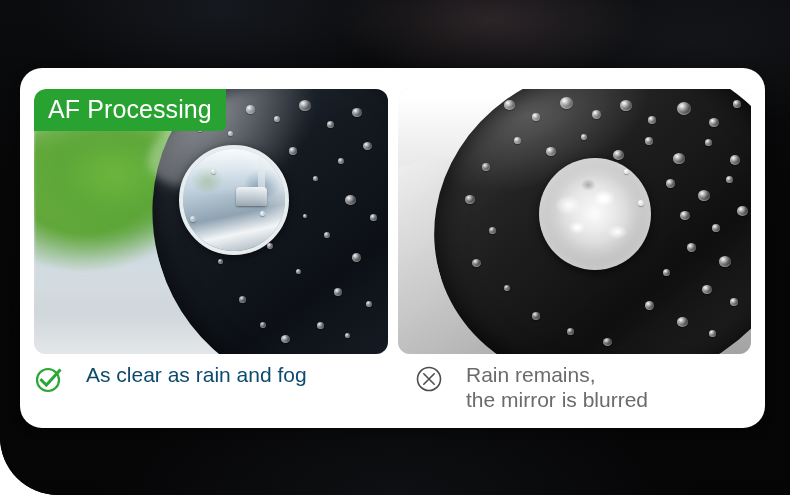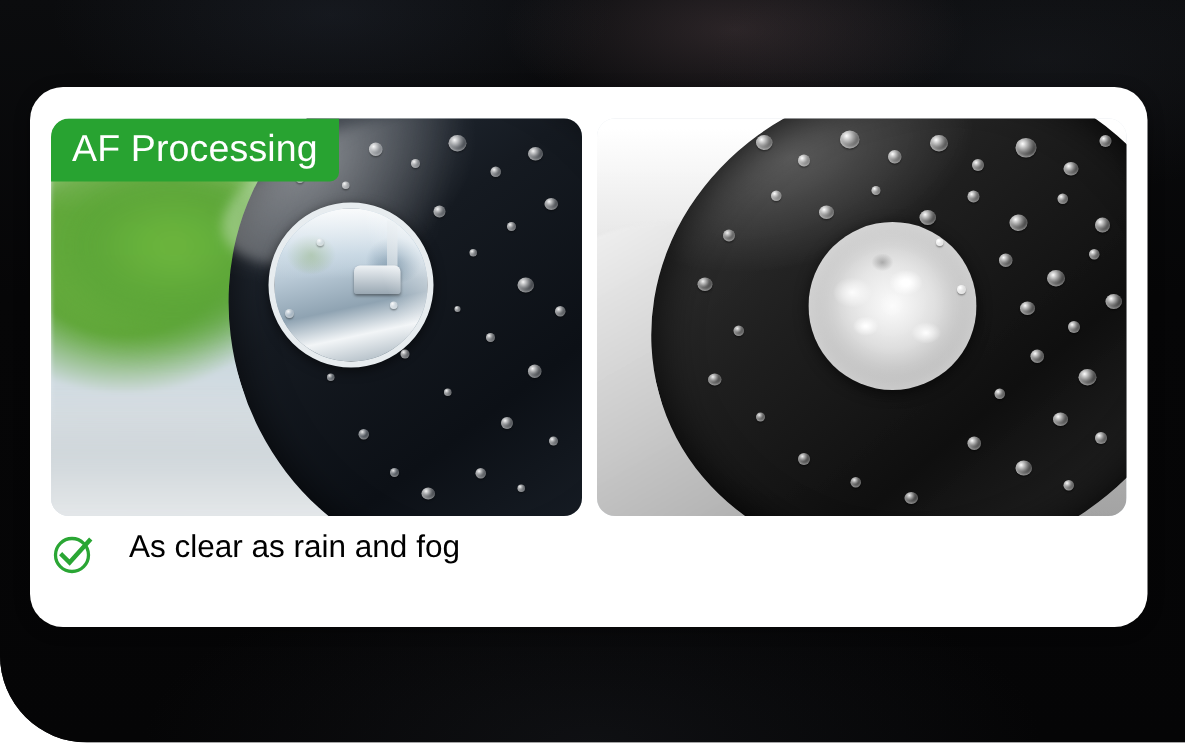--- a/index.html
+++ b/index.html
@@ -25,21 +25,21 @@
       radial-gradient(260px 110px at 28% 2%, rgba(60,70,90,.22),  rgba(0,0,0,0) 72%),
       radial-gradient(300px 120px at 88% 8%, rgba(55,60,70,.20),  rgba(0,0,0,0) 74%),
       radial-gradient(400px 160px at 50% 100%, rgba(40,44,52,.28), rgba(0,0,0,0) 75%),
       linear-gradient(180deg,#0b0c0e 0%, #060607 40%, #050506 100%);
     pointer-events:none;
   }
 
   
   .card {
     position:absolute;
-    left:20px; top:58px;
+    left:20px; top:68px;
     width:745px; height:360px;
     background:#ffffff;
     border-radius:22px;
     box-shadow:0 2px 10px rgba(0,0,0,.35);
     overflow:hidden;
   }
 
   
   .panels {
     position:absolute;
@@ -236,21 +236,21 @@
     width:380px;
     display:flex;
     align-items:flex-start;
     gap:22px;
   }
   .caption.right { width:337px; }
   .cap-icon { flex:0 0 auto; margin-top:2px; }
   .cap-text {
     font-size:21px;
     line-height:1.18;
-    color:#000000;
+    color:#0c4a6e;
     white-space:pre-line;
     padding-top:1px;
   }
   .caption.right .cap-text { color:#6b6b6b; }
 </style>
 </head>
 <body>
 
 <div class="stage">
   <div class="stage-noise"></div>
@@ -377,16 +377,26 @@
       <div class="caption">
         <span class="cap-icon">
           <svg width="30" height="30" viewBox="0 0 30 30" aria-hidden="true">
             <circle cx="14" cy="16" r="11" fill="none" stroke="#2aa634" stroke-width="2.2"></circle>
             <path d="M7.5 16.2 L12.4 21 L25.5 6.5" fill="none" stroke="#2aa634" stroke-width="3" stroke-linecap="square" stroke-linejoin="miter"></path>
           </svg>
         </span>
         <span class="cap-text">As clear as rain and fog</span>
       </div>
 
+      <div class="caption right">
+        <span class="cap-icon">
+          <svg width="30" height="30" viewBox="0 0 30 30" aria-hidden="true">
+            <circle cx="15" cy="15" r="11.5" fill="none" stroke="#4d4d4d" stroke-width="1.6"></circle>
+            <path d="M9.8 9.8 L20.2 20.2 M20.2 9.8 L9.8 20.2" fill="none" stroke="#4d4d4d" stroke-width="1.6" stroke-linecap="round"></path>
+          </svg>
+        </span>
+        <span class="cap-text">Rain remains,
+the mirror is blurred</span>
+      </div>
     </div>
 
   </div>
 </div>
 
 </body></html>

